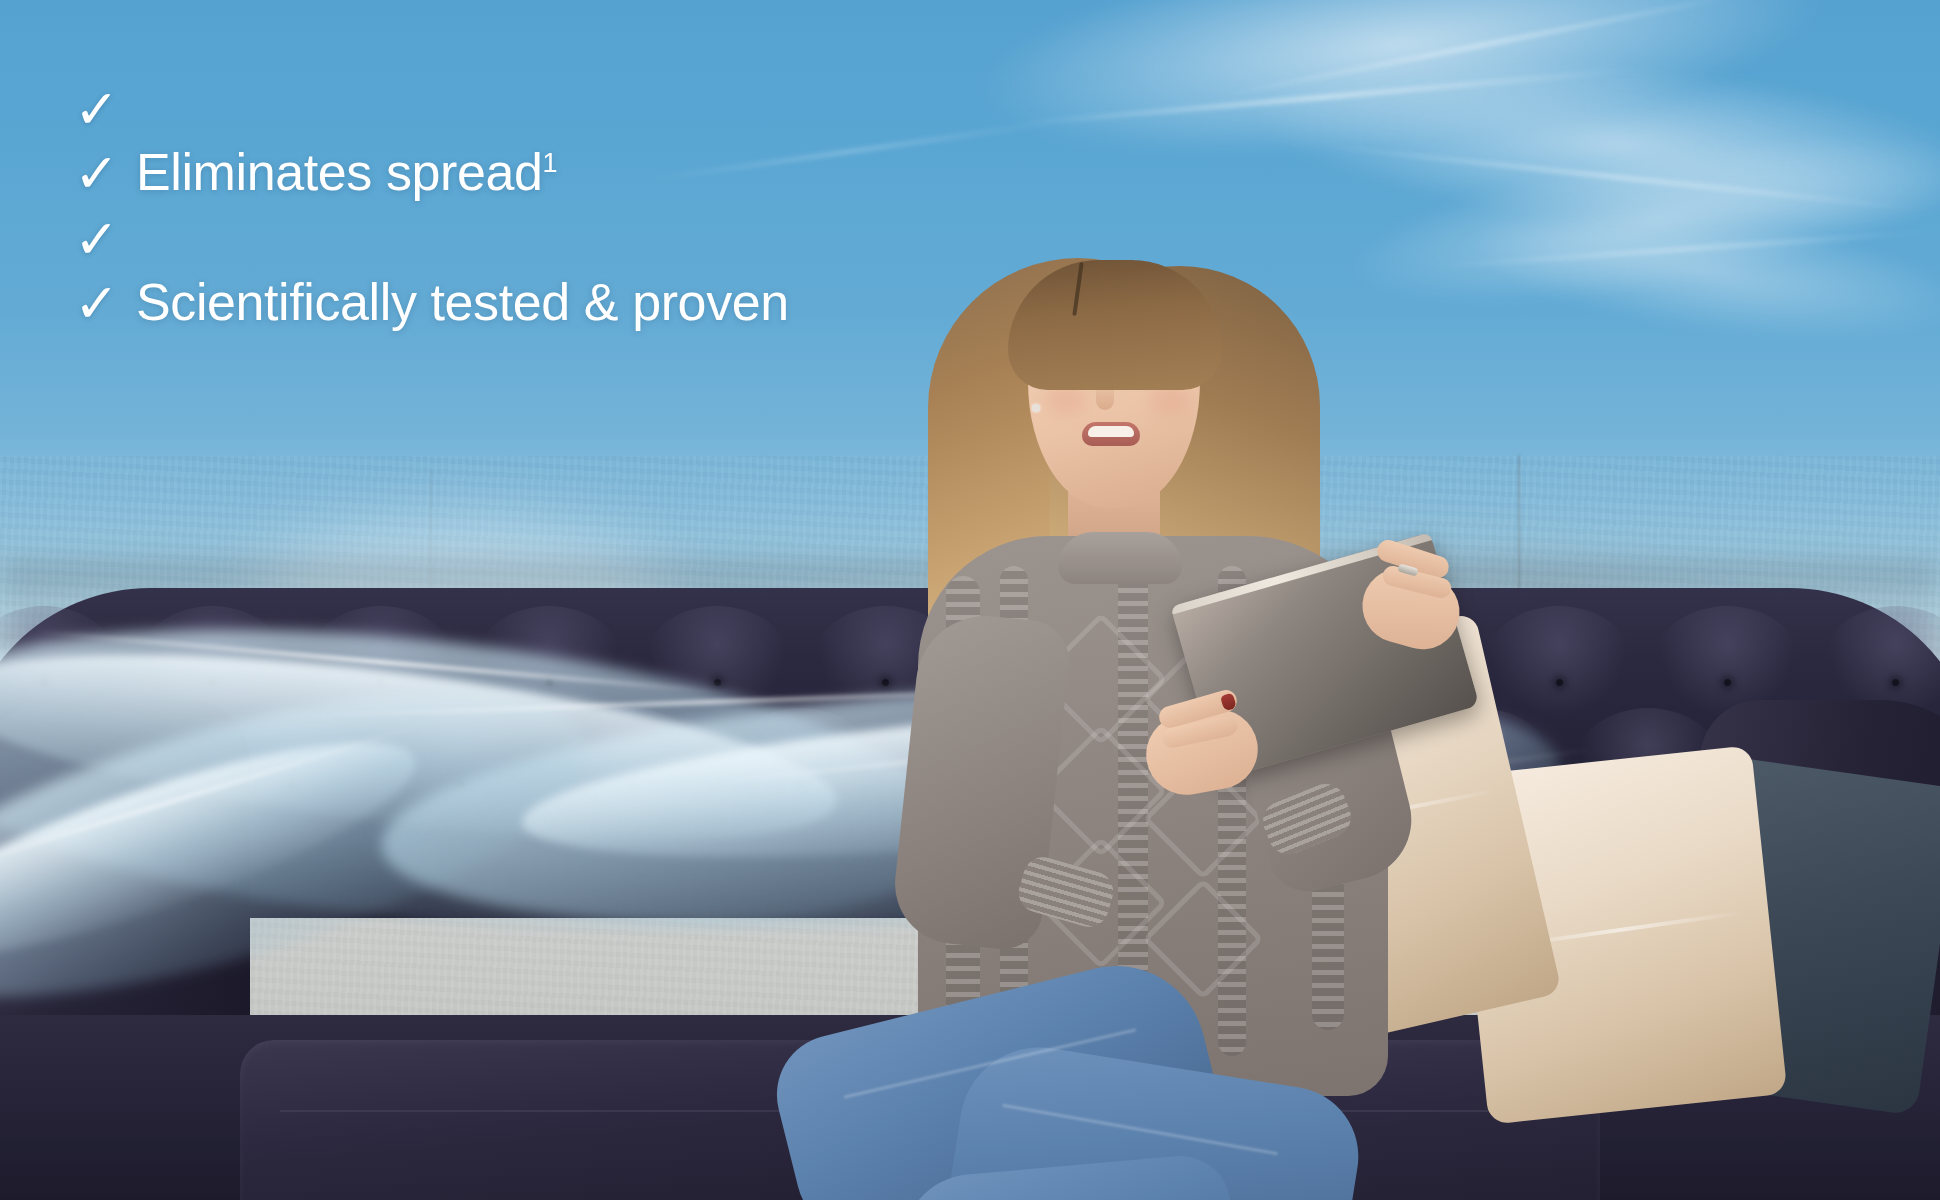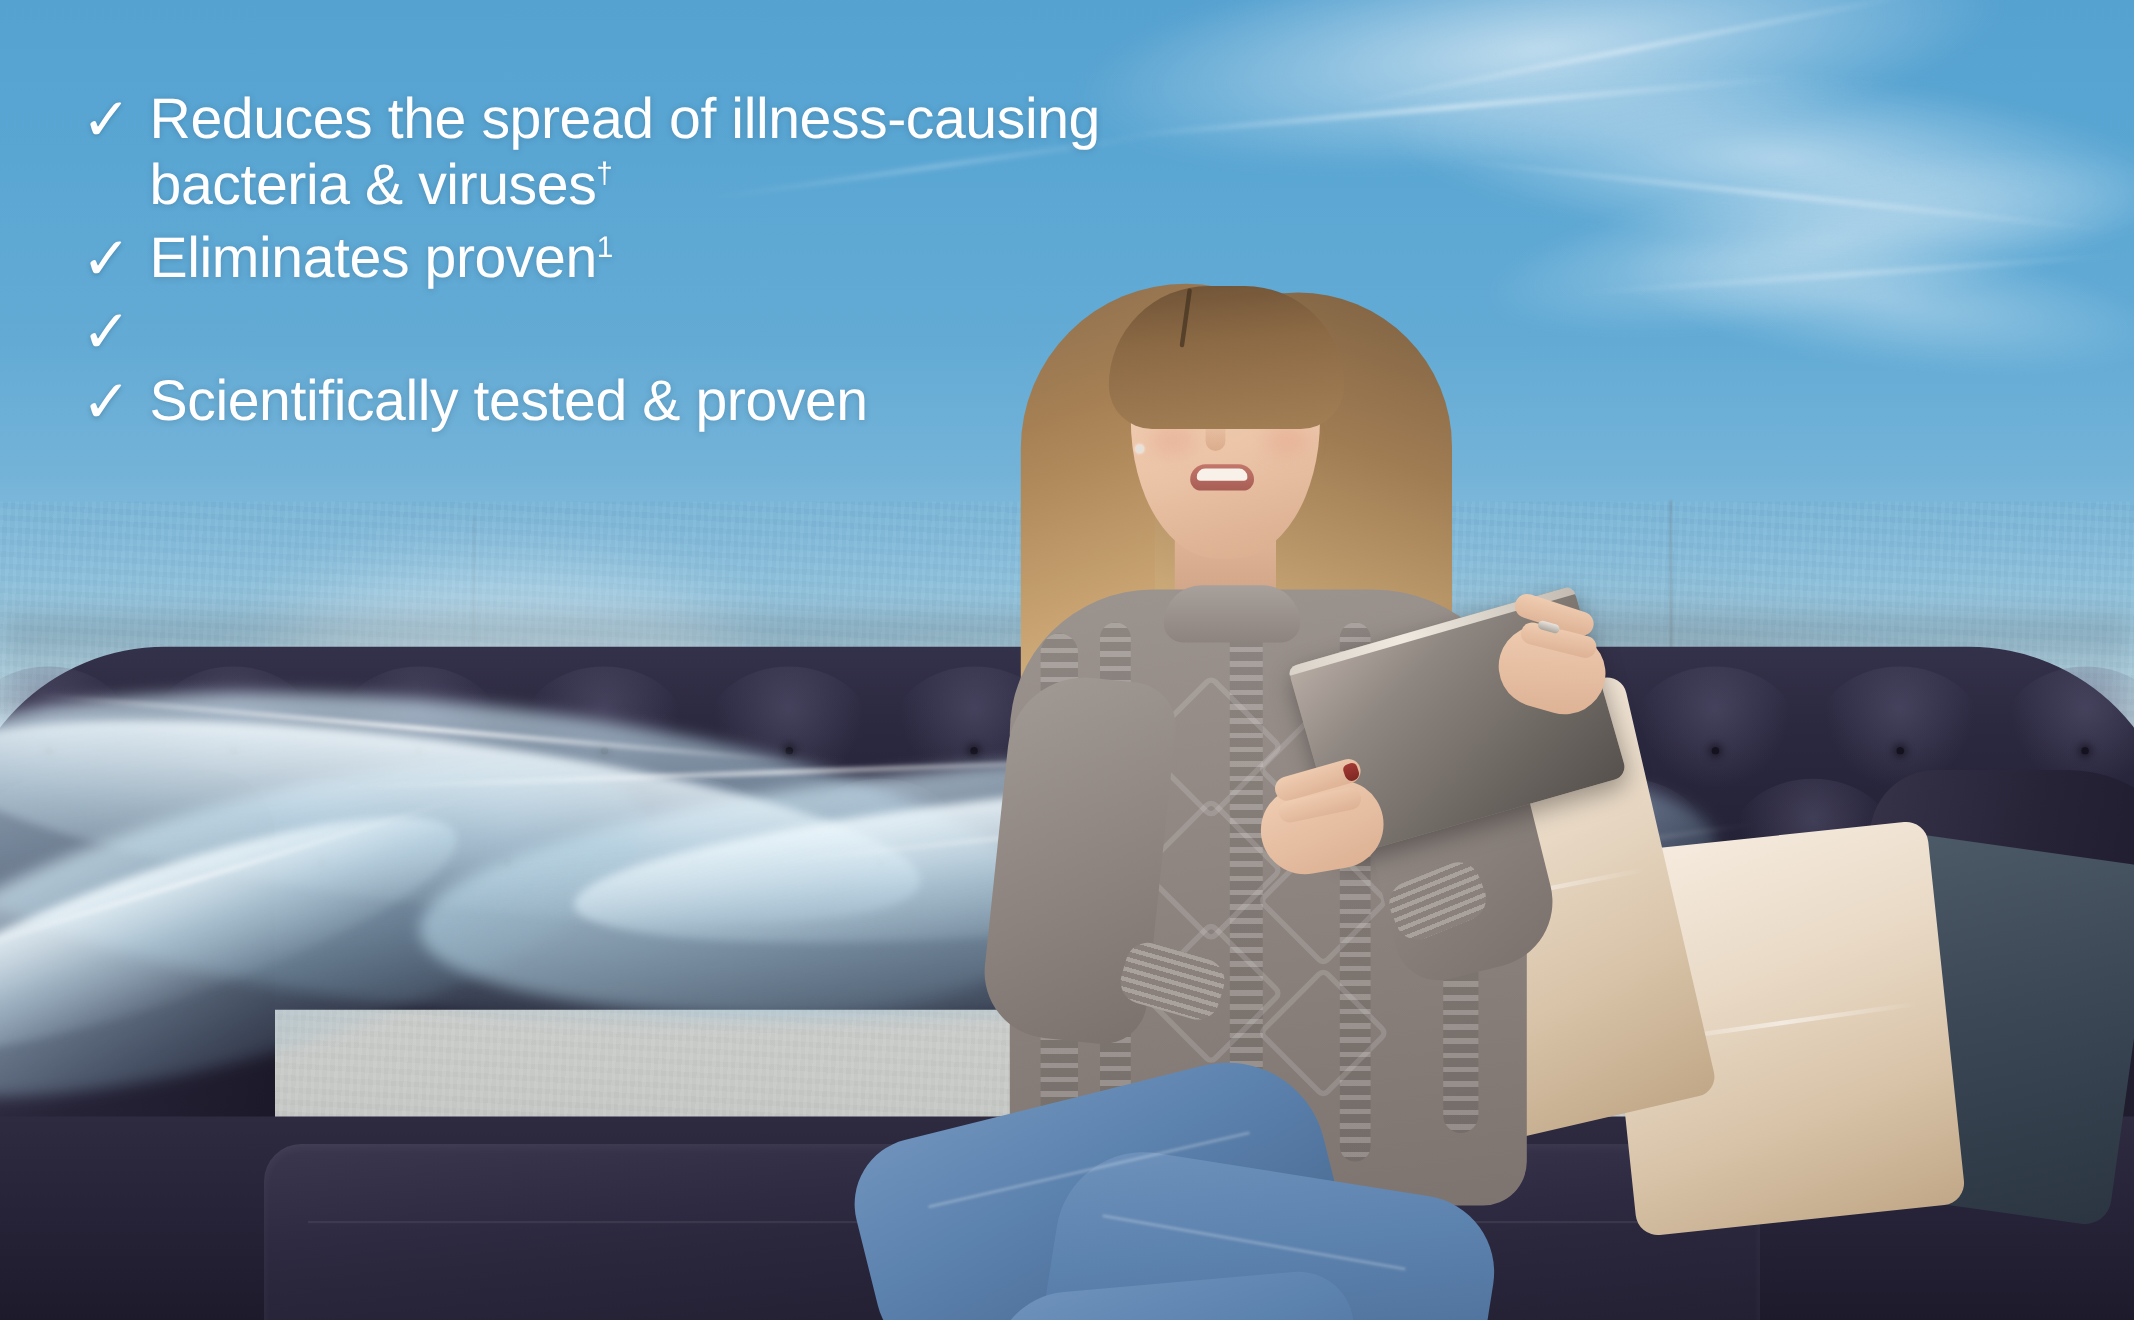--- a/index.html
+++ b/index.html
@@ -284,26 +284,25 @@
     <div class="hand" style="left:462px;top:336px;width:98px;height:74px;transform:rotate(16deg);"></div>
     <div class="finger" style="left:476px;top:312px;width:74px;height:22px;transform:rotate(18deg);"></div>
     <div class="finger" style="left:482px;top:336px;width:70px;height:20px;transform:rotate(14deg);"></div>
     <div class="ring" style="left:498px;top:330px;transform:rotate(16deg);"></div>
   </div>
 
   <div class="copy">
 
     <div class="bullet b1">
       <span class="check">✓</span>
-      <span class="btext"><span>Reduces the spread of illness-causing bacteria &amp; viruses</span><sup>†</sup></span>
     </div>
 
     <div class="bullet">
       <span class="check">✓</span>
-      <span class="btext"><span>Eliminates proven</span><sup>1</sup></span>
+      <span class="btext"><span>Eliminates spread</span><sup>1</sup></span>
     </div>
 
     <div class="bullet">
       <span class="check">✓</span>
     </div>
 
     <div class="bullet">
       <span class="check">✓</span>
       <span class="btext">Scientifically tested &amp; proven</span>
     </div>

